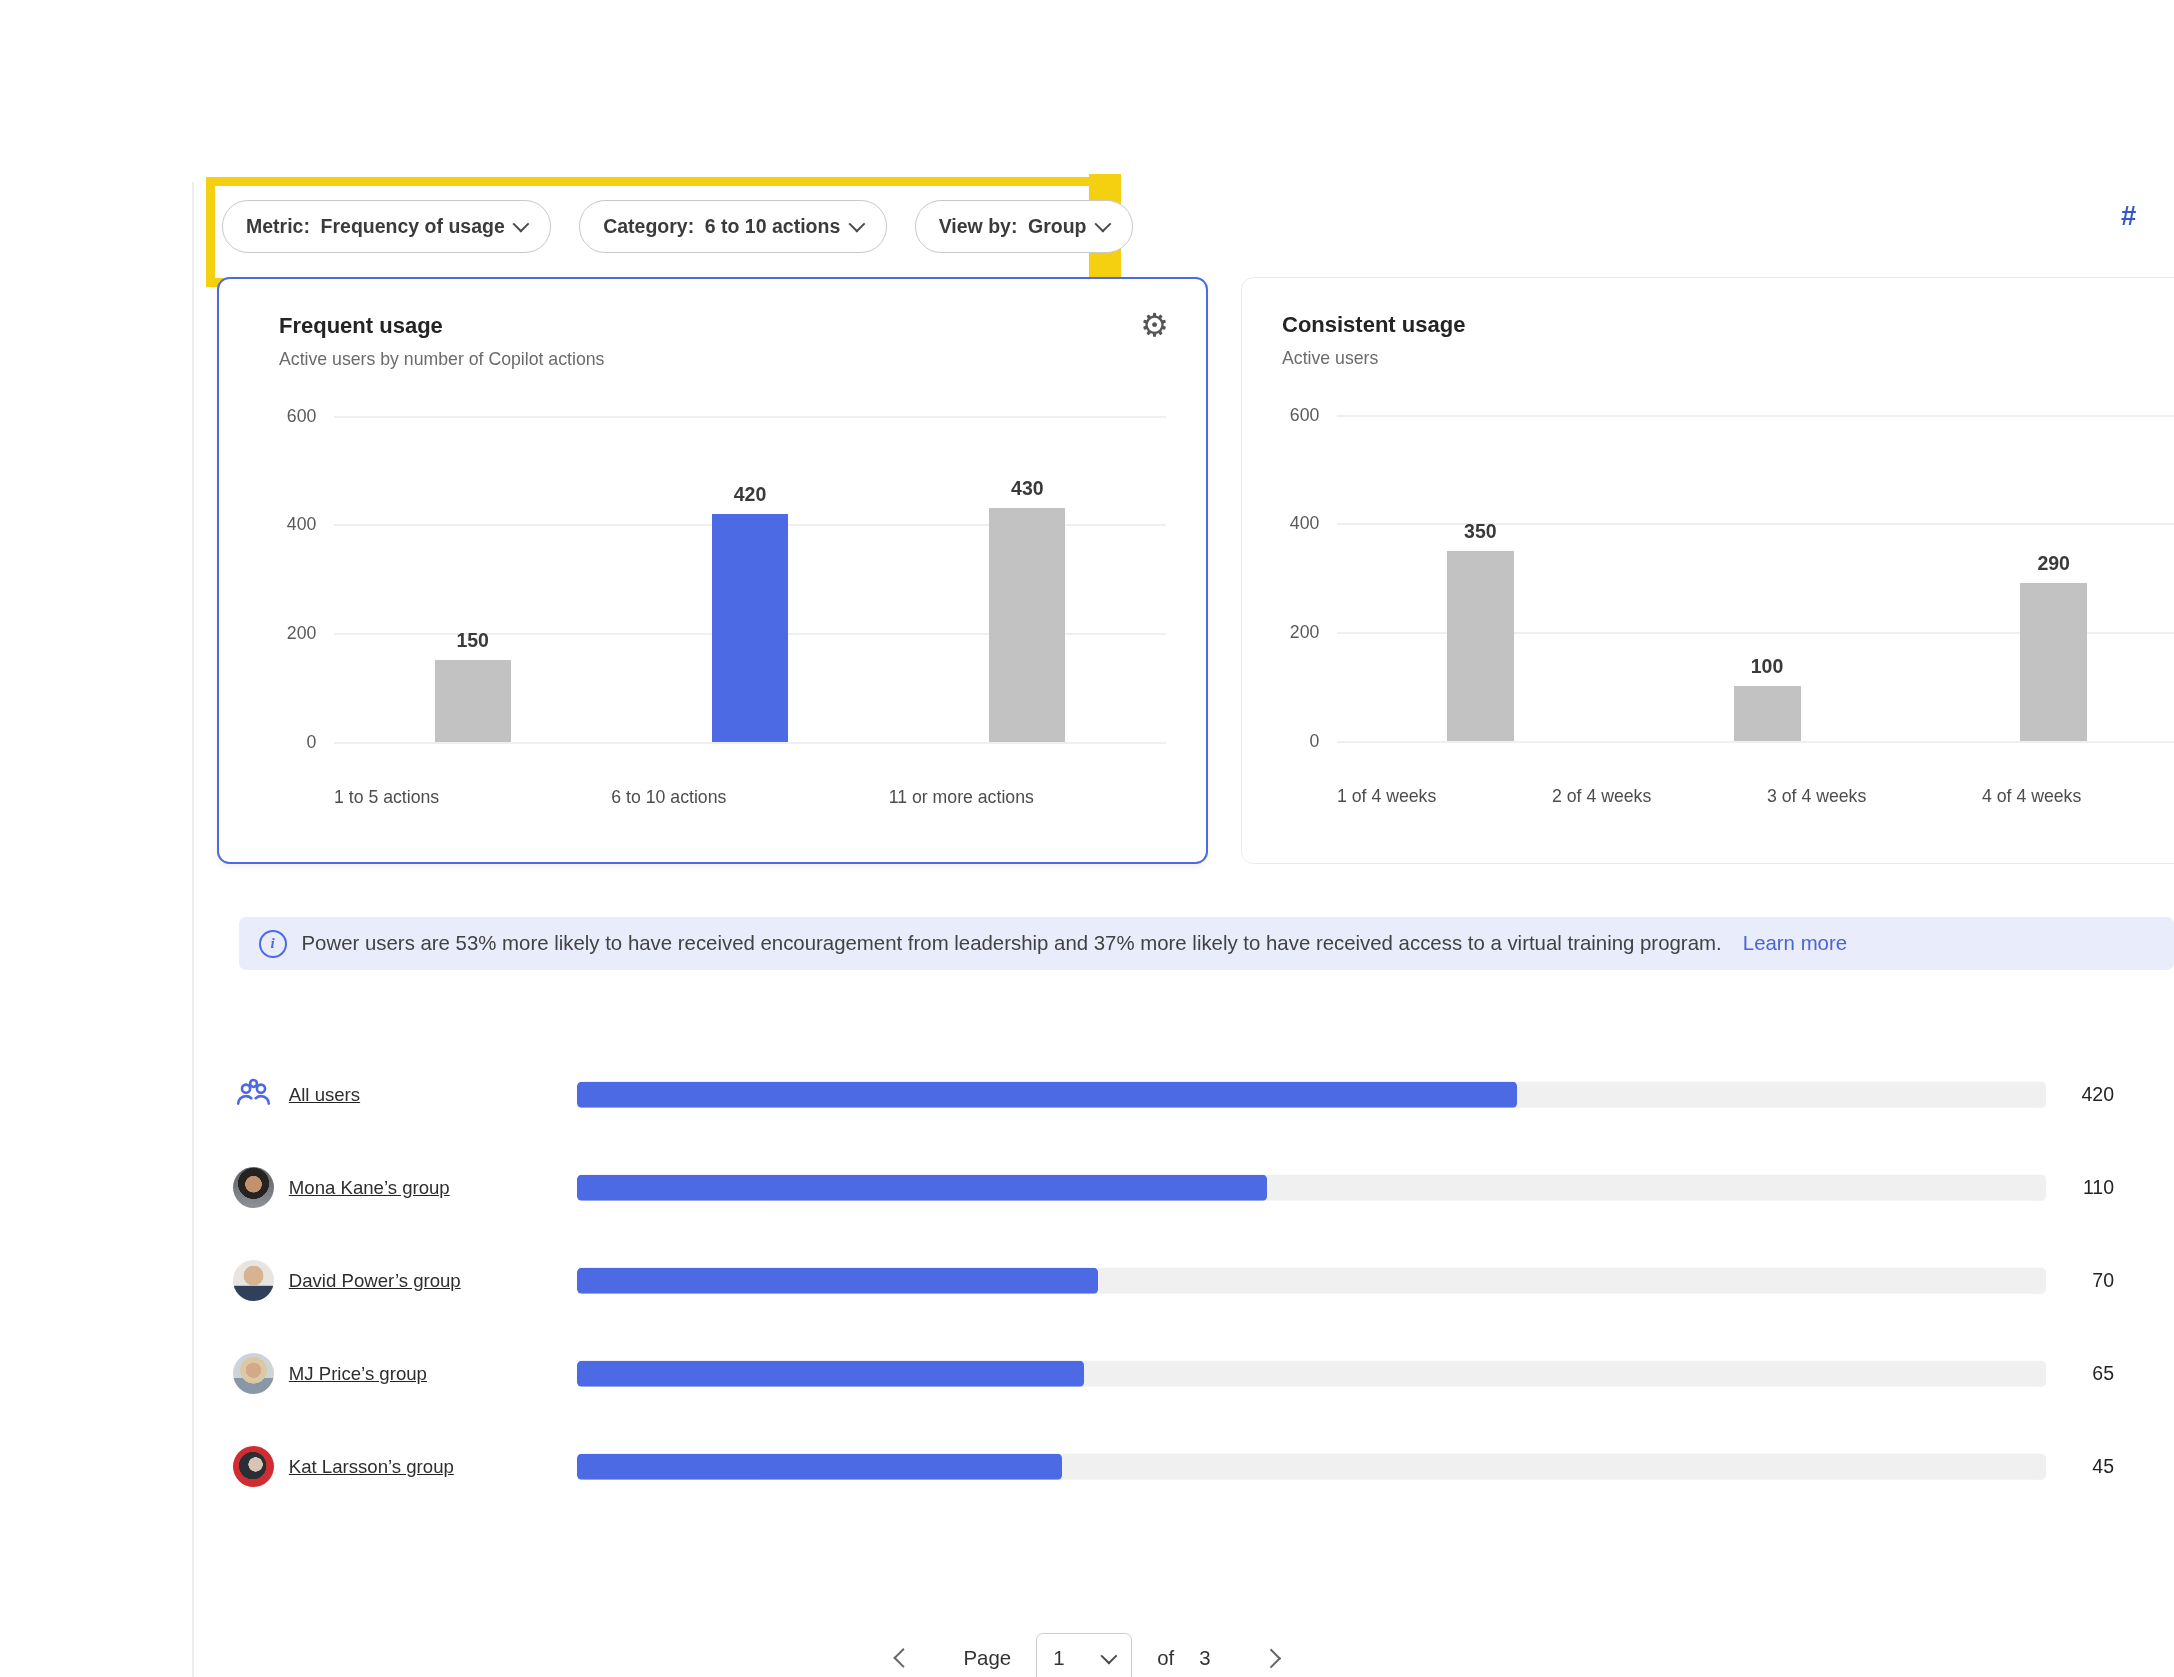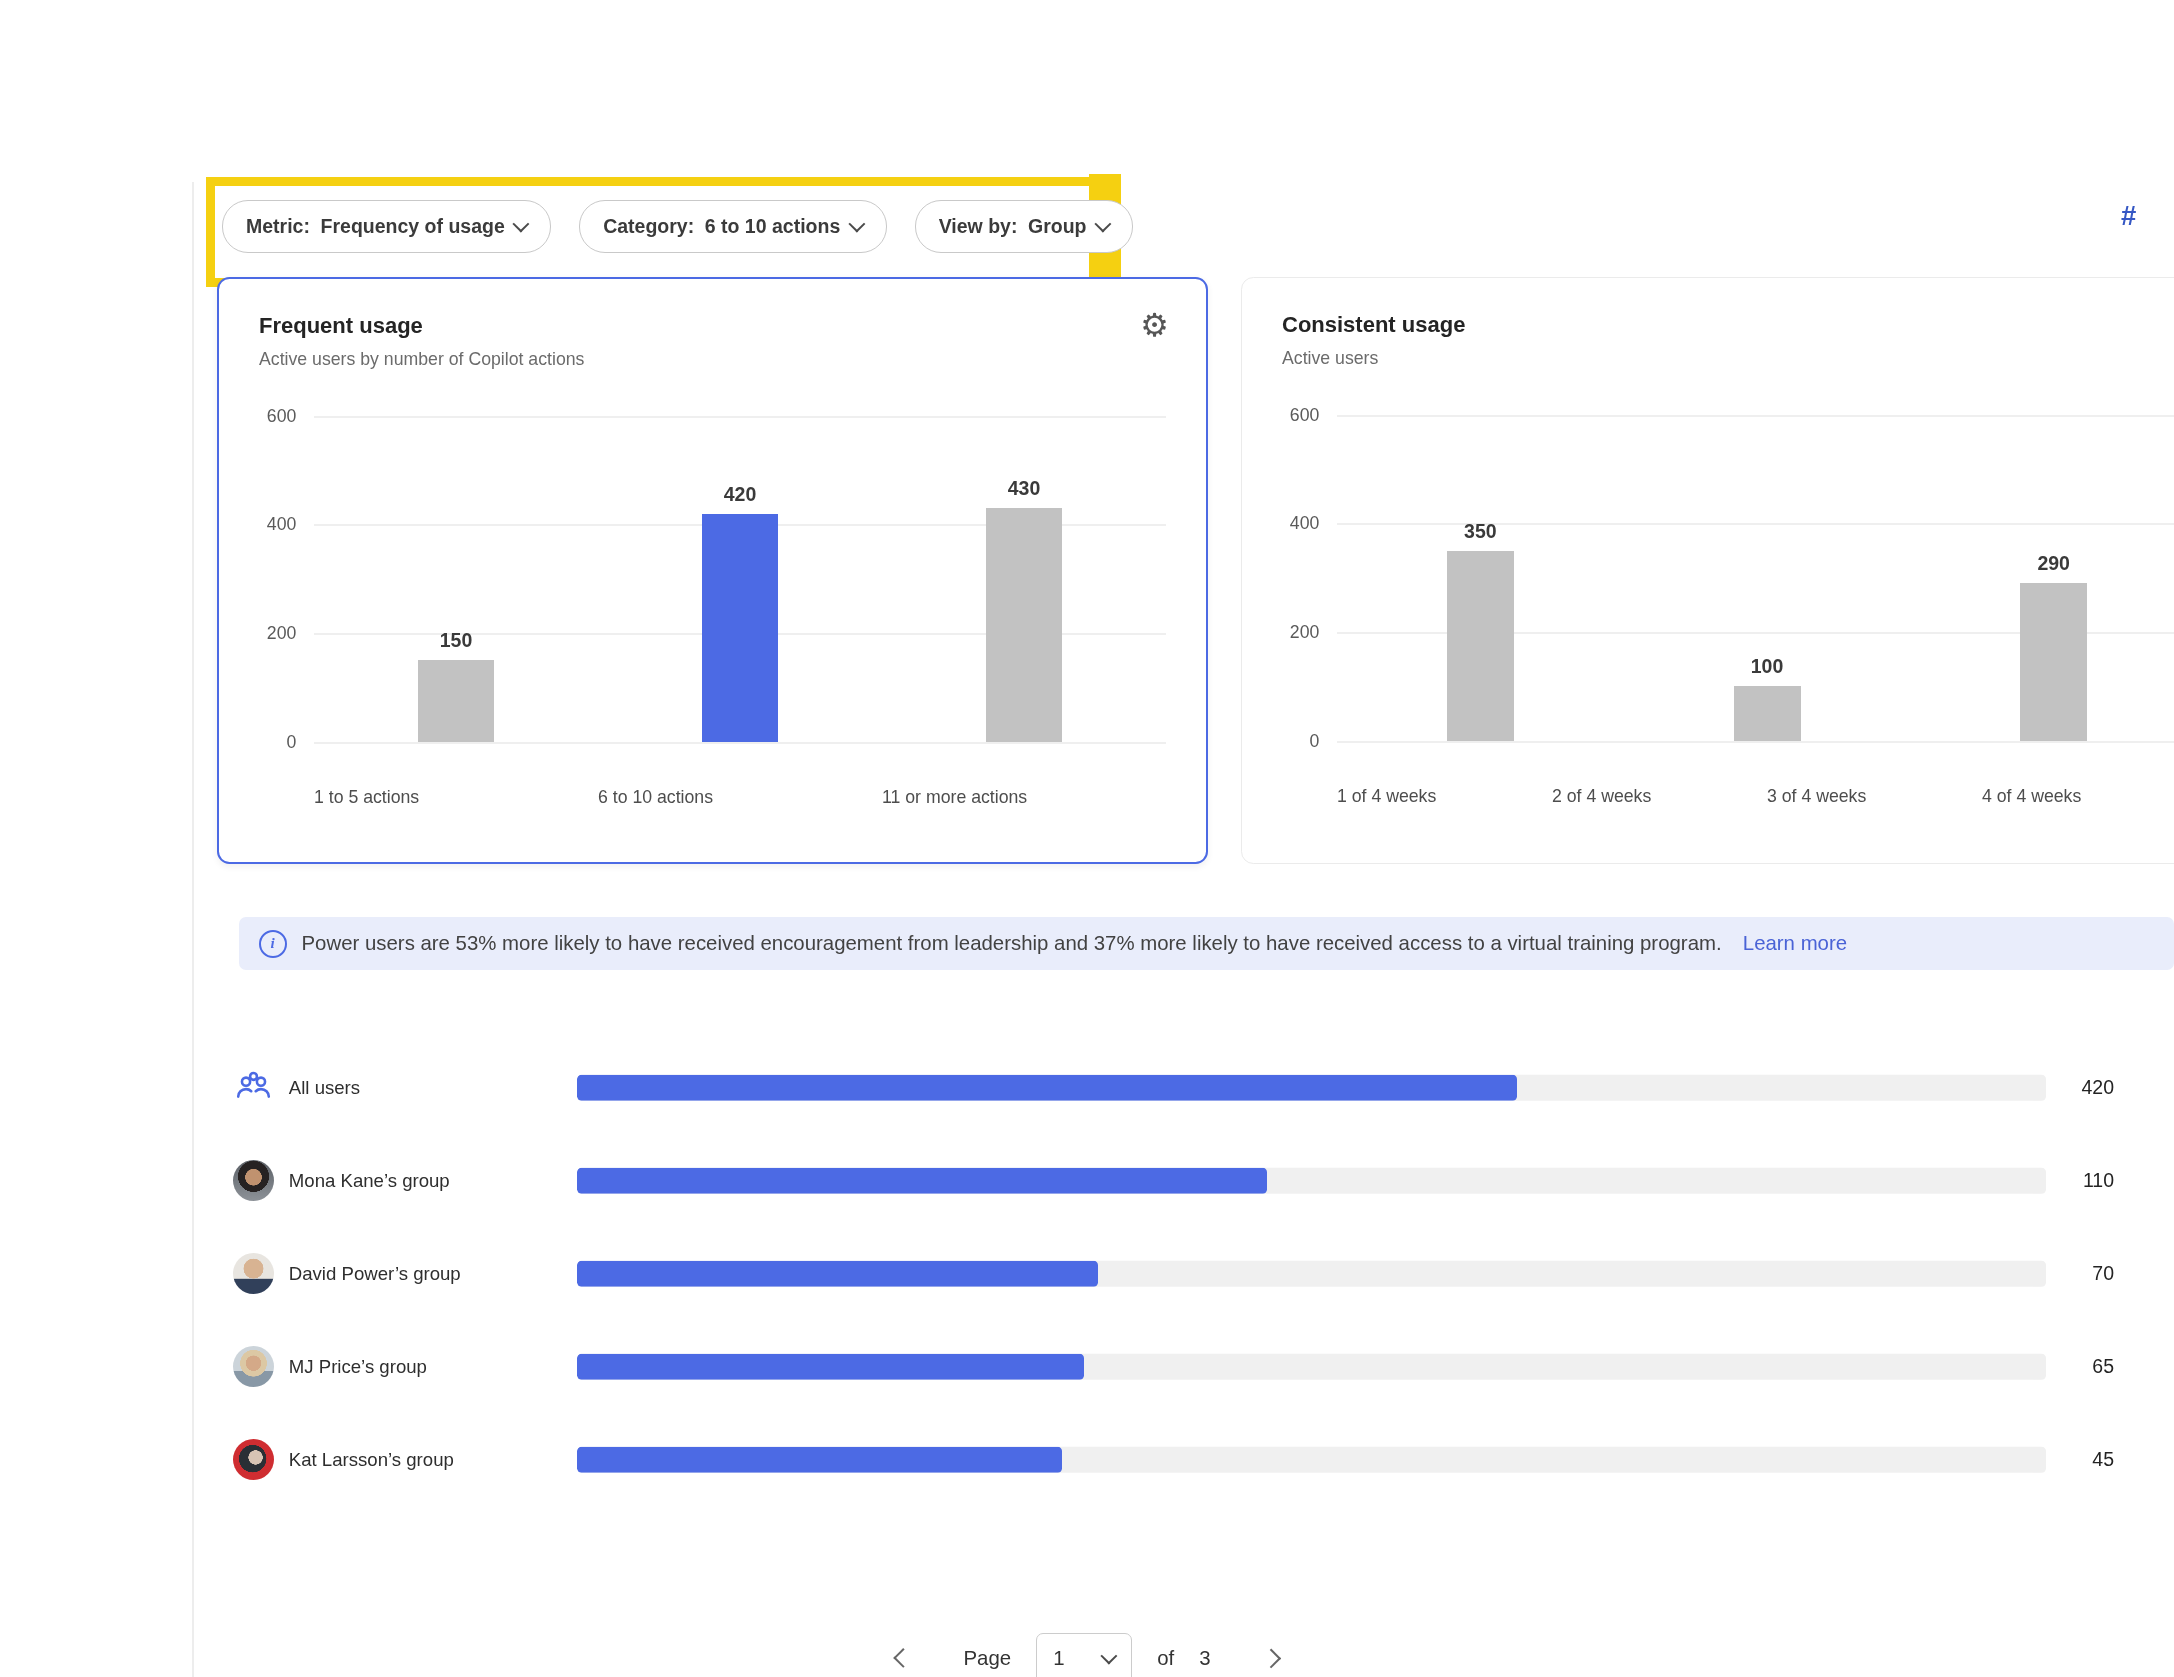--- a/index.html
+++ b/index.html
@@ -18,21 +18,21 @@
   .filters{position:absolute;left:222px;top:200px;display:flex;gap:28px;}
   .pill{height:51px;border:1.8px solid #c9c9c9;border-radius:26px;background:#fff;
         display:flex;align-items:center;gap:10.6px;padding:0 23px;font-size:19.5px;font-weight:600;color:#3b3b3b;cursor:pointer;}
   .chevdown{width:9.8px;height:9.8px;border-right:2.1px solid #4a4a4a;border-bottom:2.1px solid #4a4a4a;
             transform:rotate(45deg);margin-top:-5.3px;flex:none;}
 
   .hash{position:absolute;left:2121px;top:200px;font-size:27.5px;font-weight:700;color:#3557c4;cursor:pointer;}
 
   
   .card{position:absolute;top:277px;background:#fff;border-radius:12.4px;box-sizing:border-box;}
-  .card-left{left:217px;width:991px;height:587px;border:2.7px solid var(--accent);box-shadow:0 2.7px 7px rgba(0,0,0,.06);}
+  .card-left{left:217px;width:991px;height:587px;border:2.7px solid var(--accent);box-shadow:0 2.7px 7px rgba(0,0,0,.06);padding-left:20px;}
   .card-right{left:1241px;width:997px;height:587px;border:1.8px solid #ebebeb;}
   .card-inner{position:relative;padding:34px 40px 0 40px;height:100%;box-sizing:border-box;}
   .card-title{font-size:22px;font-weight:700;color:#242424;}
   .card-sub{font-size:17.7px;color:#6b6b6b;margin-top:9.8px;}
   .gear{position:absolute;right:37px;top:30px;font-size:32px;color:#565656;cursor:pointer;
         font-family:"DejaVu Sans",sans-serif;line-height:1;}
 
   .chart{margin-top:46px;}
   .chart-plot{position:relative;height:326px;margin-left:55px;}
   .gridline{position:absolute;left:0;right:0;height:1.8px;background:#efefef;}
@@ -57,21 +57,21 @@
   .banner .link{color:var(--link);margin-left:6.2px;cursor:pointer;white-space:nowrap;}
 
   
   .gtable{position:absolute;left:231px;top:1029px;width:1944px;}
   .thead{position:relative;height:64px;}
   .th-groups{position:absolute;left:0;top:12.4px;font-size:20.4px;font-weight:700;display:flex;align-items:center;gap:12.4px;}
   .sort-arrow{color:var(--accent);font-size:21px;font-weight:400;cursor:pointer;}
   .th-time{position:absolute;left:350px;top:12.4px;font-size:20.4px;font-weight:700;}
   .th-metric{position:absolute;right:61px;top:12.4px;font-size:20.4px;font-weight:700;}
   .tdiv{position:absolute;left:-3.5px;right:0;top:64px;height:1.8px;background:#dcdcdc;}
-  .rows{margin-top:12px;}
+  .rows{margin-top:19px;text-decoration:underline;}
   .trow{position:relative;height:93px;display:flex;align-items:center;cursor:pointer;}
   .row-icon{width:41px;height:41px;flex:none;margin-left:1.8px;display:flex;align-items:center;justify-content:center;}
   .avatar{width:41px;height:41px;border-radius:50%;flex:none;margin-left:1.8px;}
   .av-1{background:radial-gradient(circle at 50% 42%, #c0926f 26%, transparent 27%),
                radial-gradient(circle at 50% 40%, #262222 48%, transparent 49%),
                linear-gradient(#5a5f65,#8d9298);}
   .av-2{background:radial-gradient(circle at 50% 38%, #d8b392 30%, transparent 31%),
                linear-gradient(180deg, #e8e5e0 62%, #31405a 63%);}
   .av-3{background:radial-gradient(circle at 50% 42%, #d4a988 24%, transparent 25%),
                radial-gradient(circle at 50% 42%, #dcc8a4 42%, transparent 43%),

